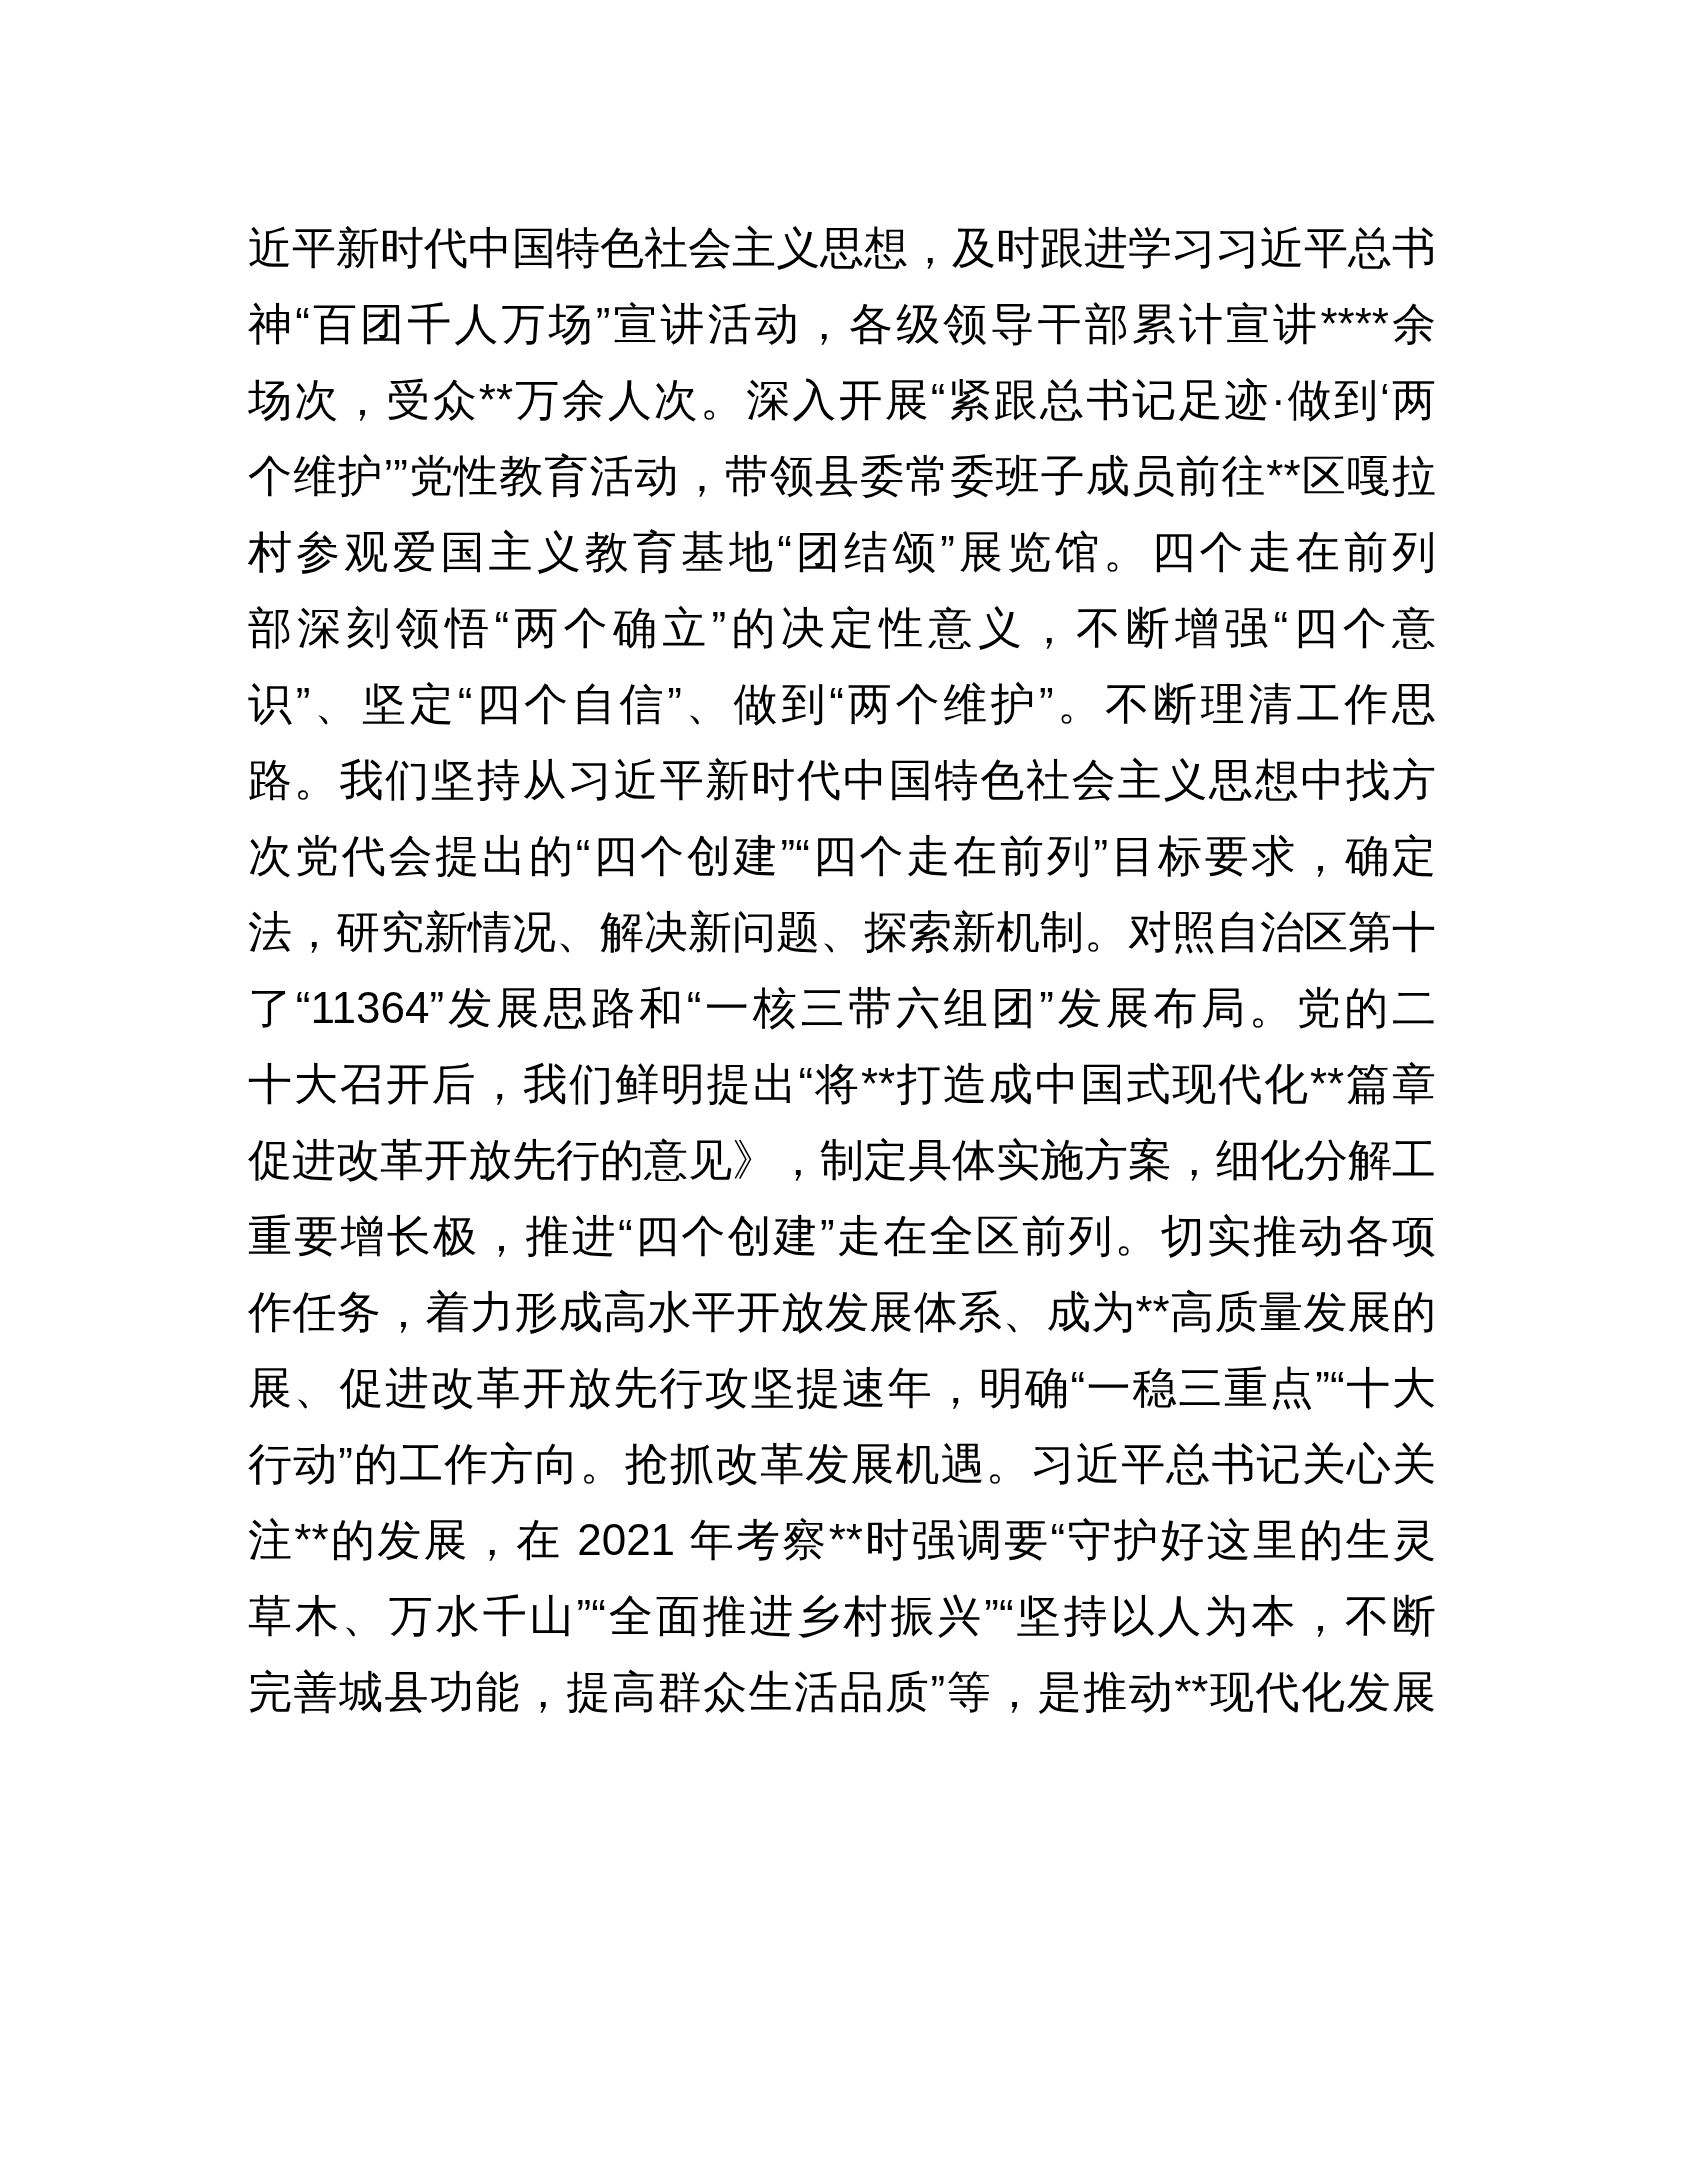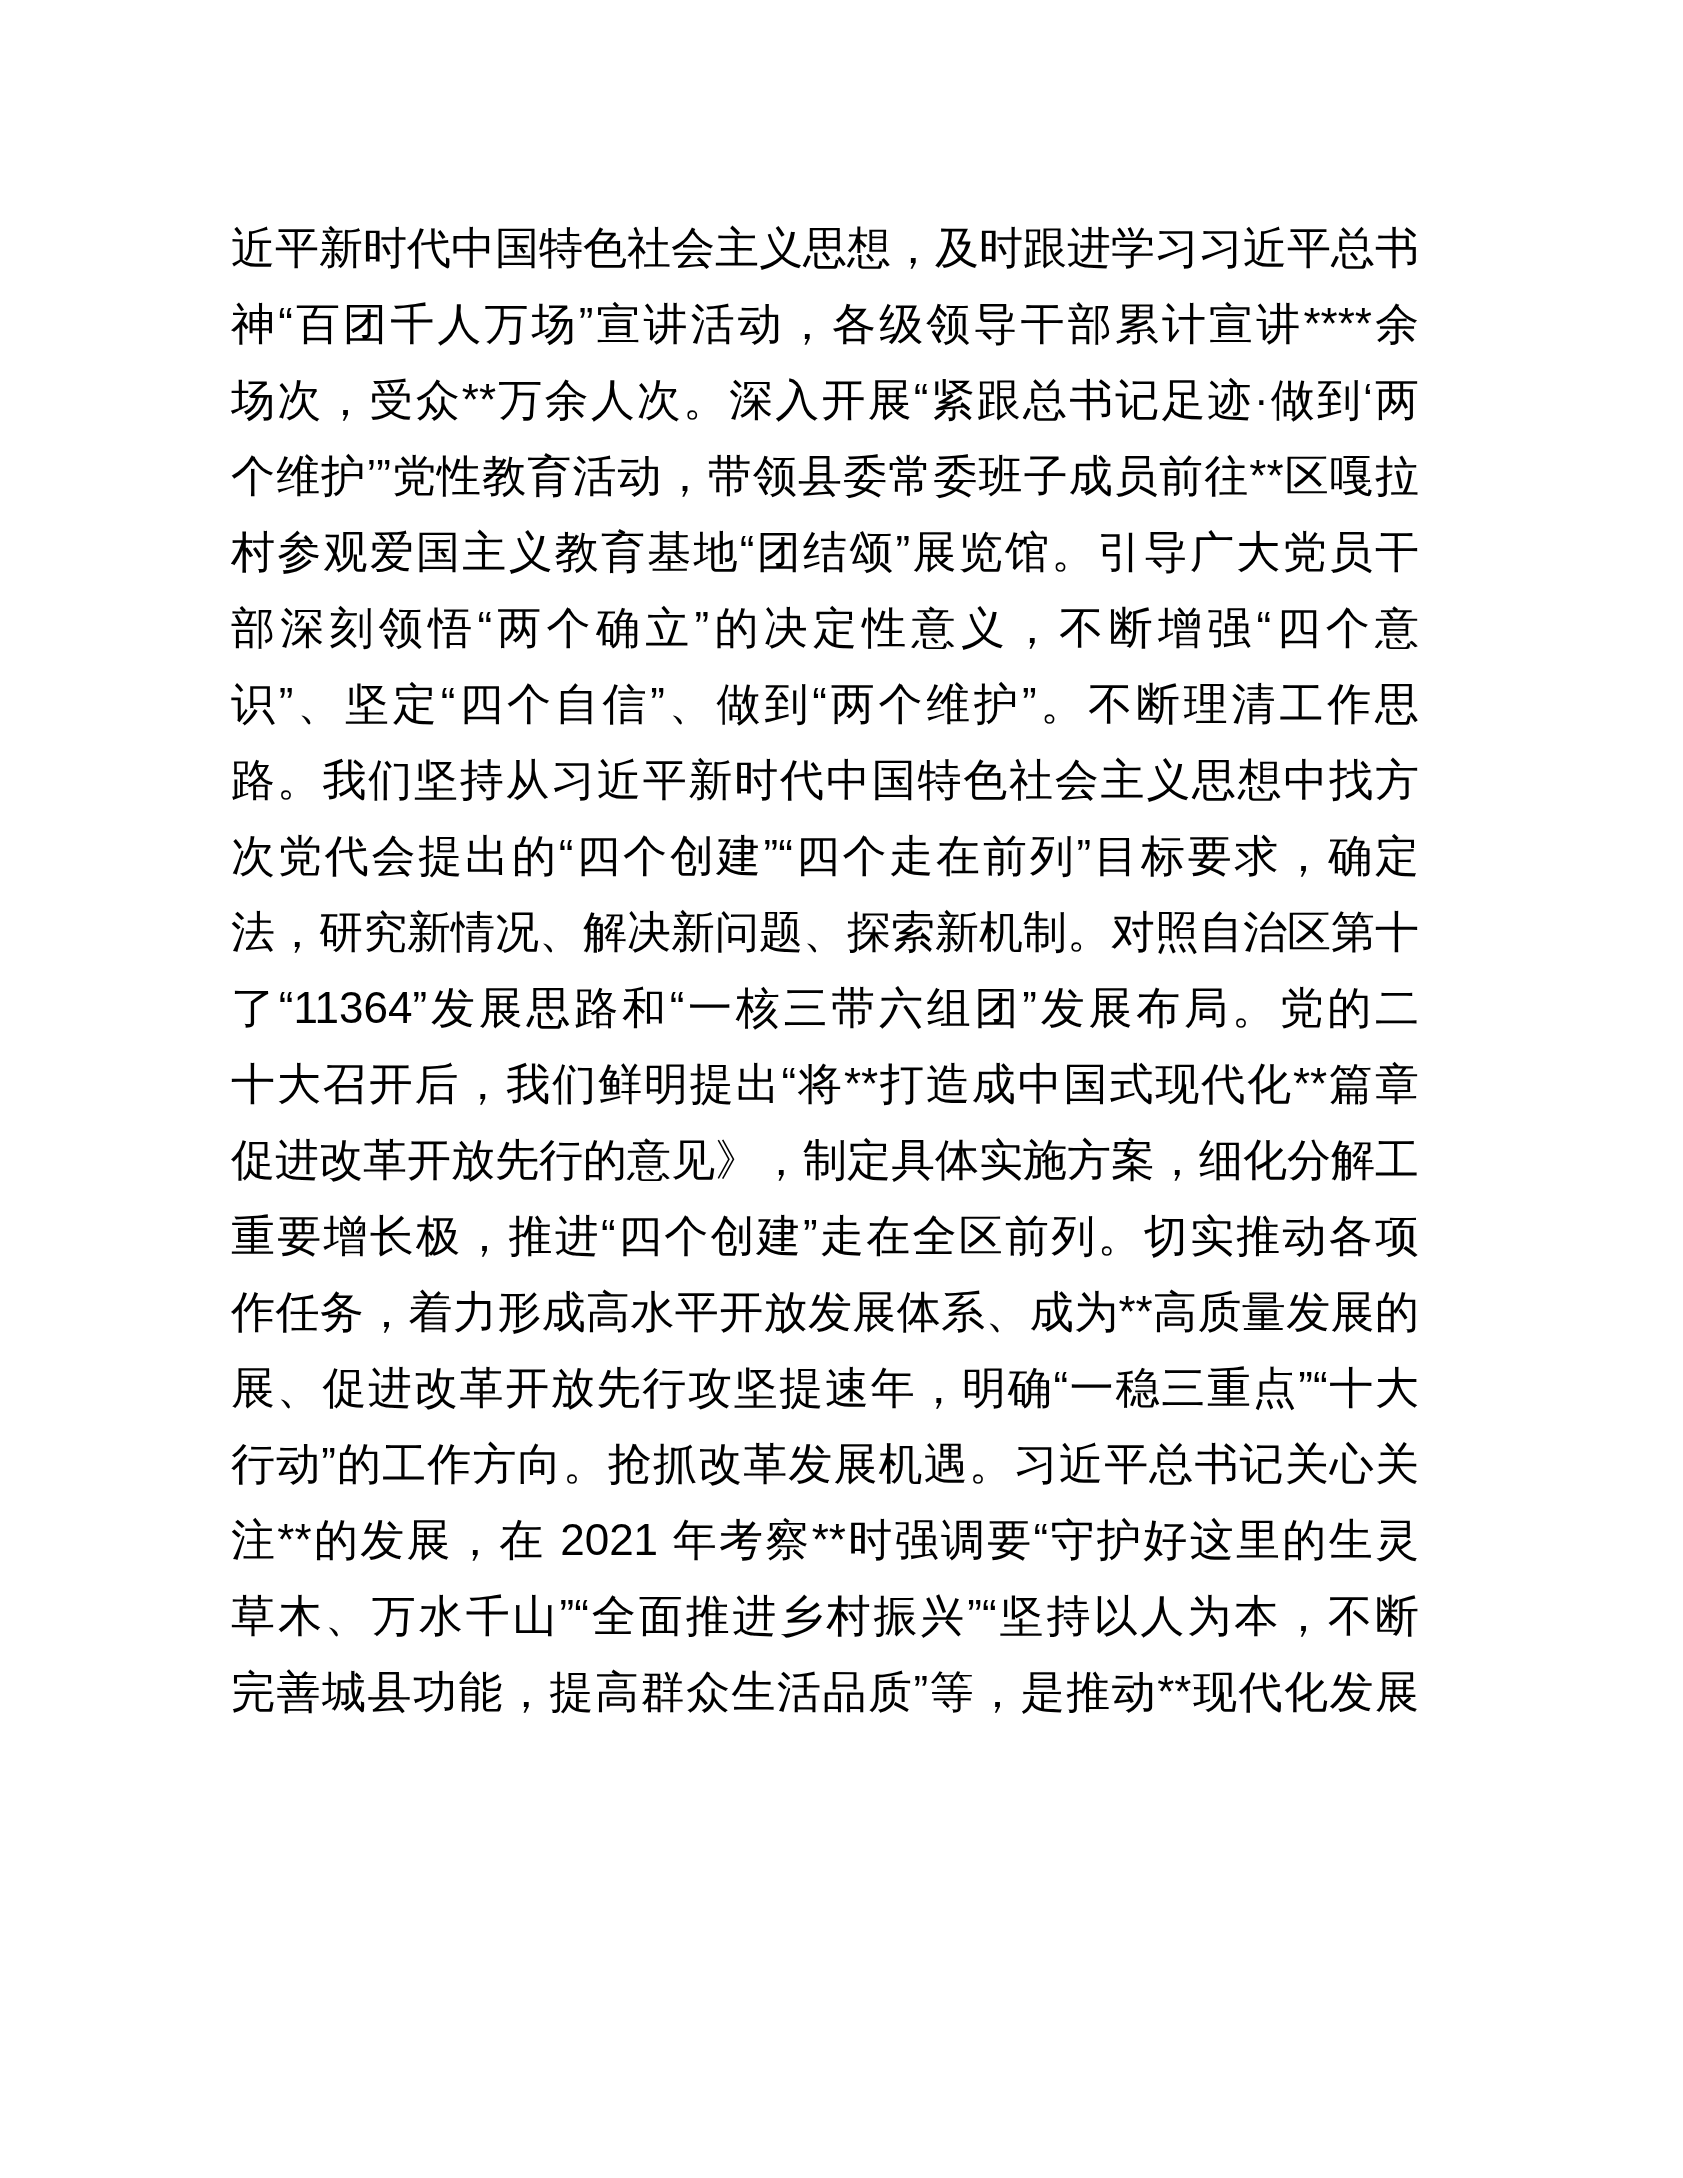--- a/index.html
+++ b/index.html
@@ -10,21 +10,21 @@
   .page {
     position: relative;
     width: 1683px;
     height: 2178px;
     background: #ffffff;
     overflow: hidden;
     font-family: "Liberation Sans", sans-serif;
   }
   .text-block {
     position: absolute;
-    left: 231px;
+    left: 248px;
     top: 210px;
     width: 1188px;
   }
   .line {
     font-size: 44px;
     line-height: 76px;
     height: 76px;
     color: #000000;
     text-align: justify;
     text-align-last: justify;
@@ -35,21 +35,21 @@
 </style>
 </head>
 <body>
 
 <div class="page">
   <div class="text-block">
       <div class="line">近平新时代中国特色社会主义思想，及时跟进学习习近平总书</div>
       <div class="line">神“百团千人万场”宣讲活动，各级领导干部累计宣讲****余</div>
       <div class="line">场次，受众**万余人次。深入开展“紧跟总书记足迹·做到‘两</div>
       <div class="line">个维护’”党性教育活动，带领县委常委班子成员前往**区嘎拉</div>
-      <div class="line">村参观爱国主义教育基地“团结颂”展览馆。引导广大党员干</div>
+      <div class="line">村参观爱国主义教育基地“团结颂”展览馆。四个走在前列</div>
       <div class="line">部深刻领悟“两个确立”的决定性意义，不断增强“四个意</div>
       <div class="line">识”、坚定“四个自信”、做到“两个维护”。不断理清工作思</div>
       <div class="line">路。我们坚持从习近平新时代中国特色社会主义思想中找方</div>
       <div class="line">次党代会提出的“四个创建”“四个走在前列”目标要求，确定</div>
       <div class="line">法，研究新情况、解决新问题、探索新机制。对照自治区第十</div>
       <div class="line">了“11364”发展思路和“一核三带六组团”发展布局。党的二</div>
       <div class="line">十大召开后，我们鲜明提出“将**打造成中国式现代化**篇章</div>
       <div class="line">促进改革开放先行的意见》，制定具体实施方案，细化分解工</div>
       <div class="line">重要增长极，推进“四个创建”走在全区前列。切实推动各项</div>
       <div class="line">作任务，着力形成高水平开放发展体系、成为**高质量发展的</div>

